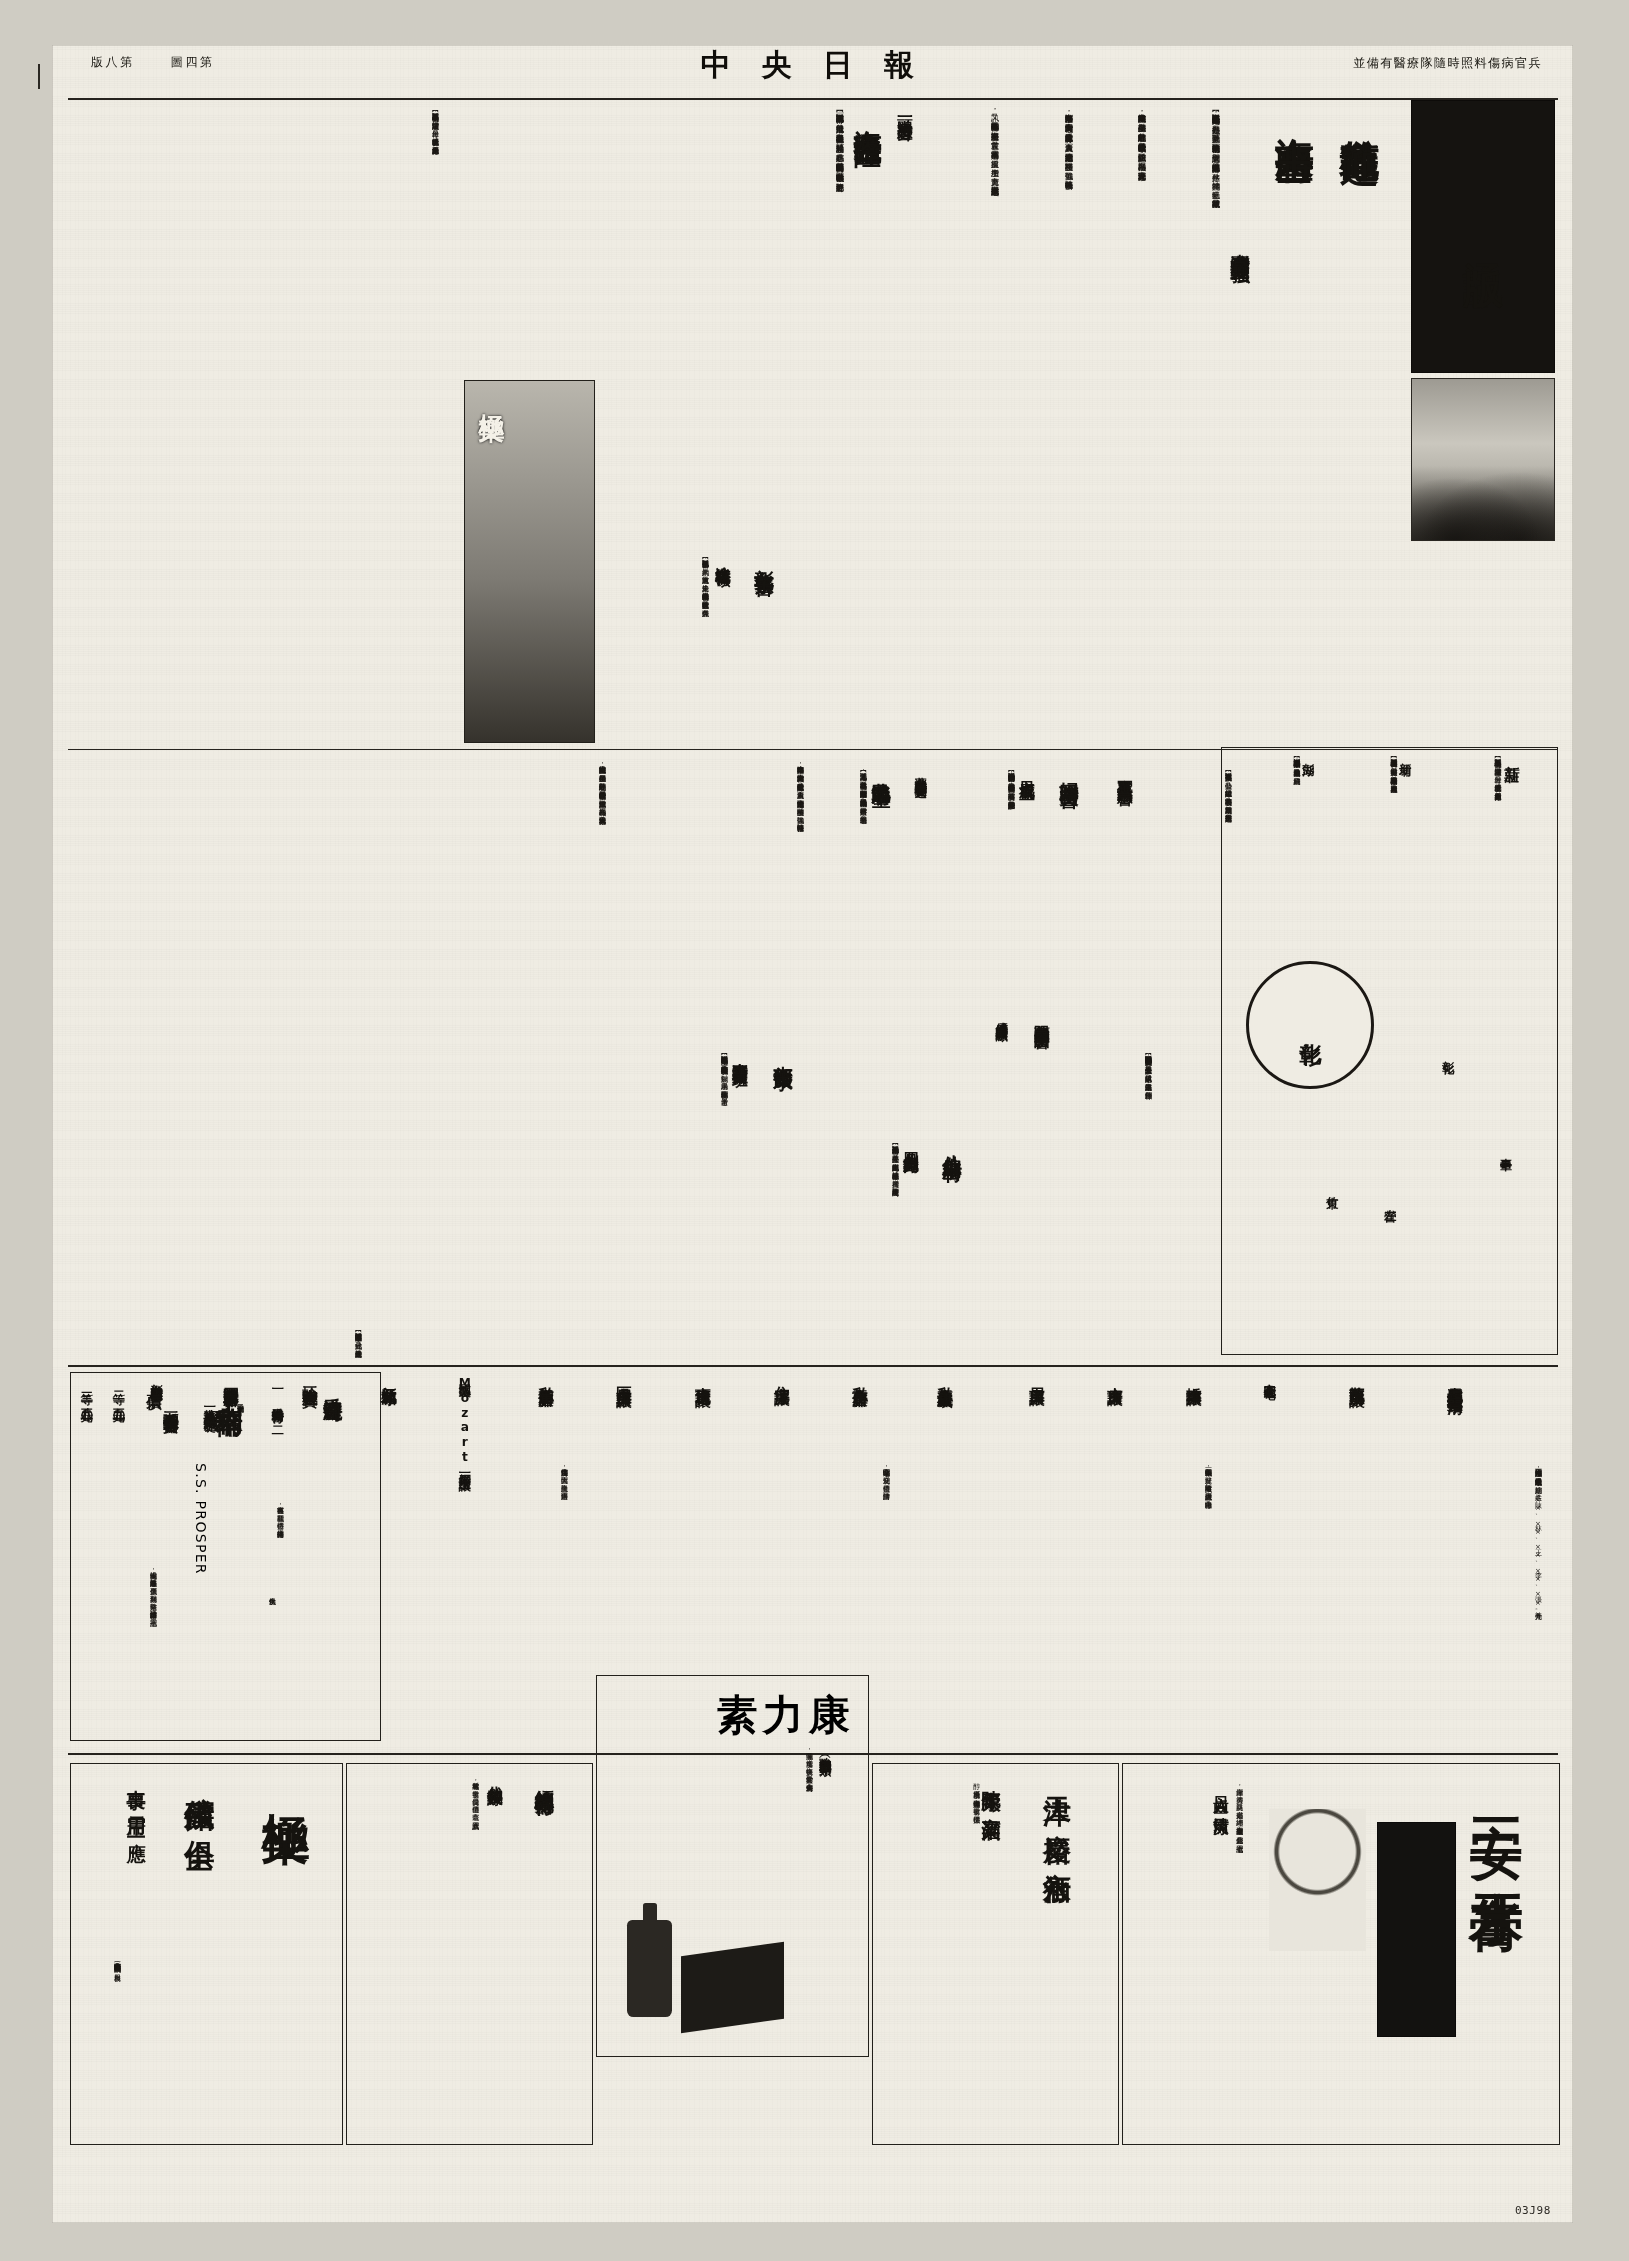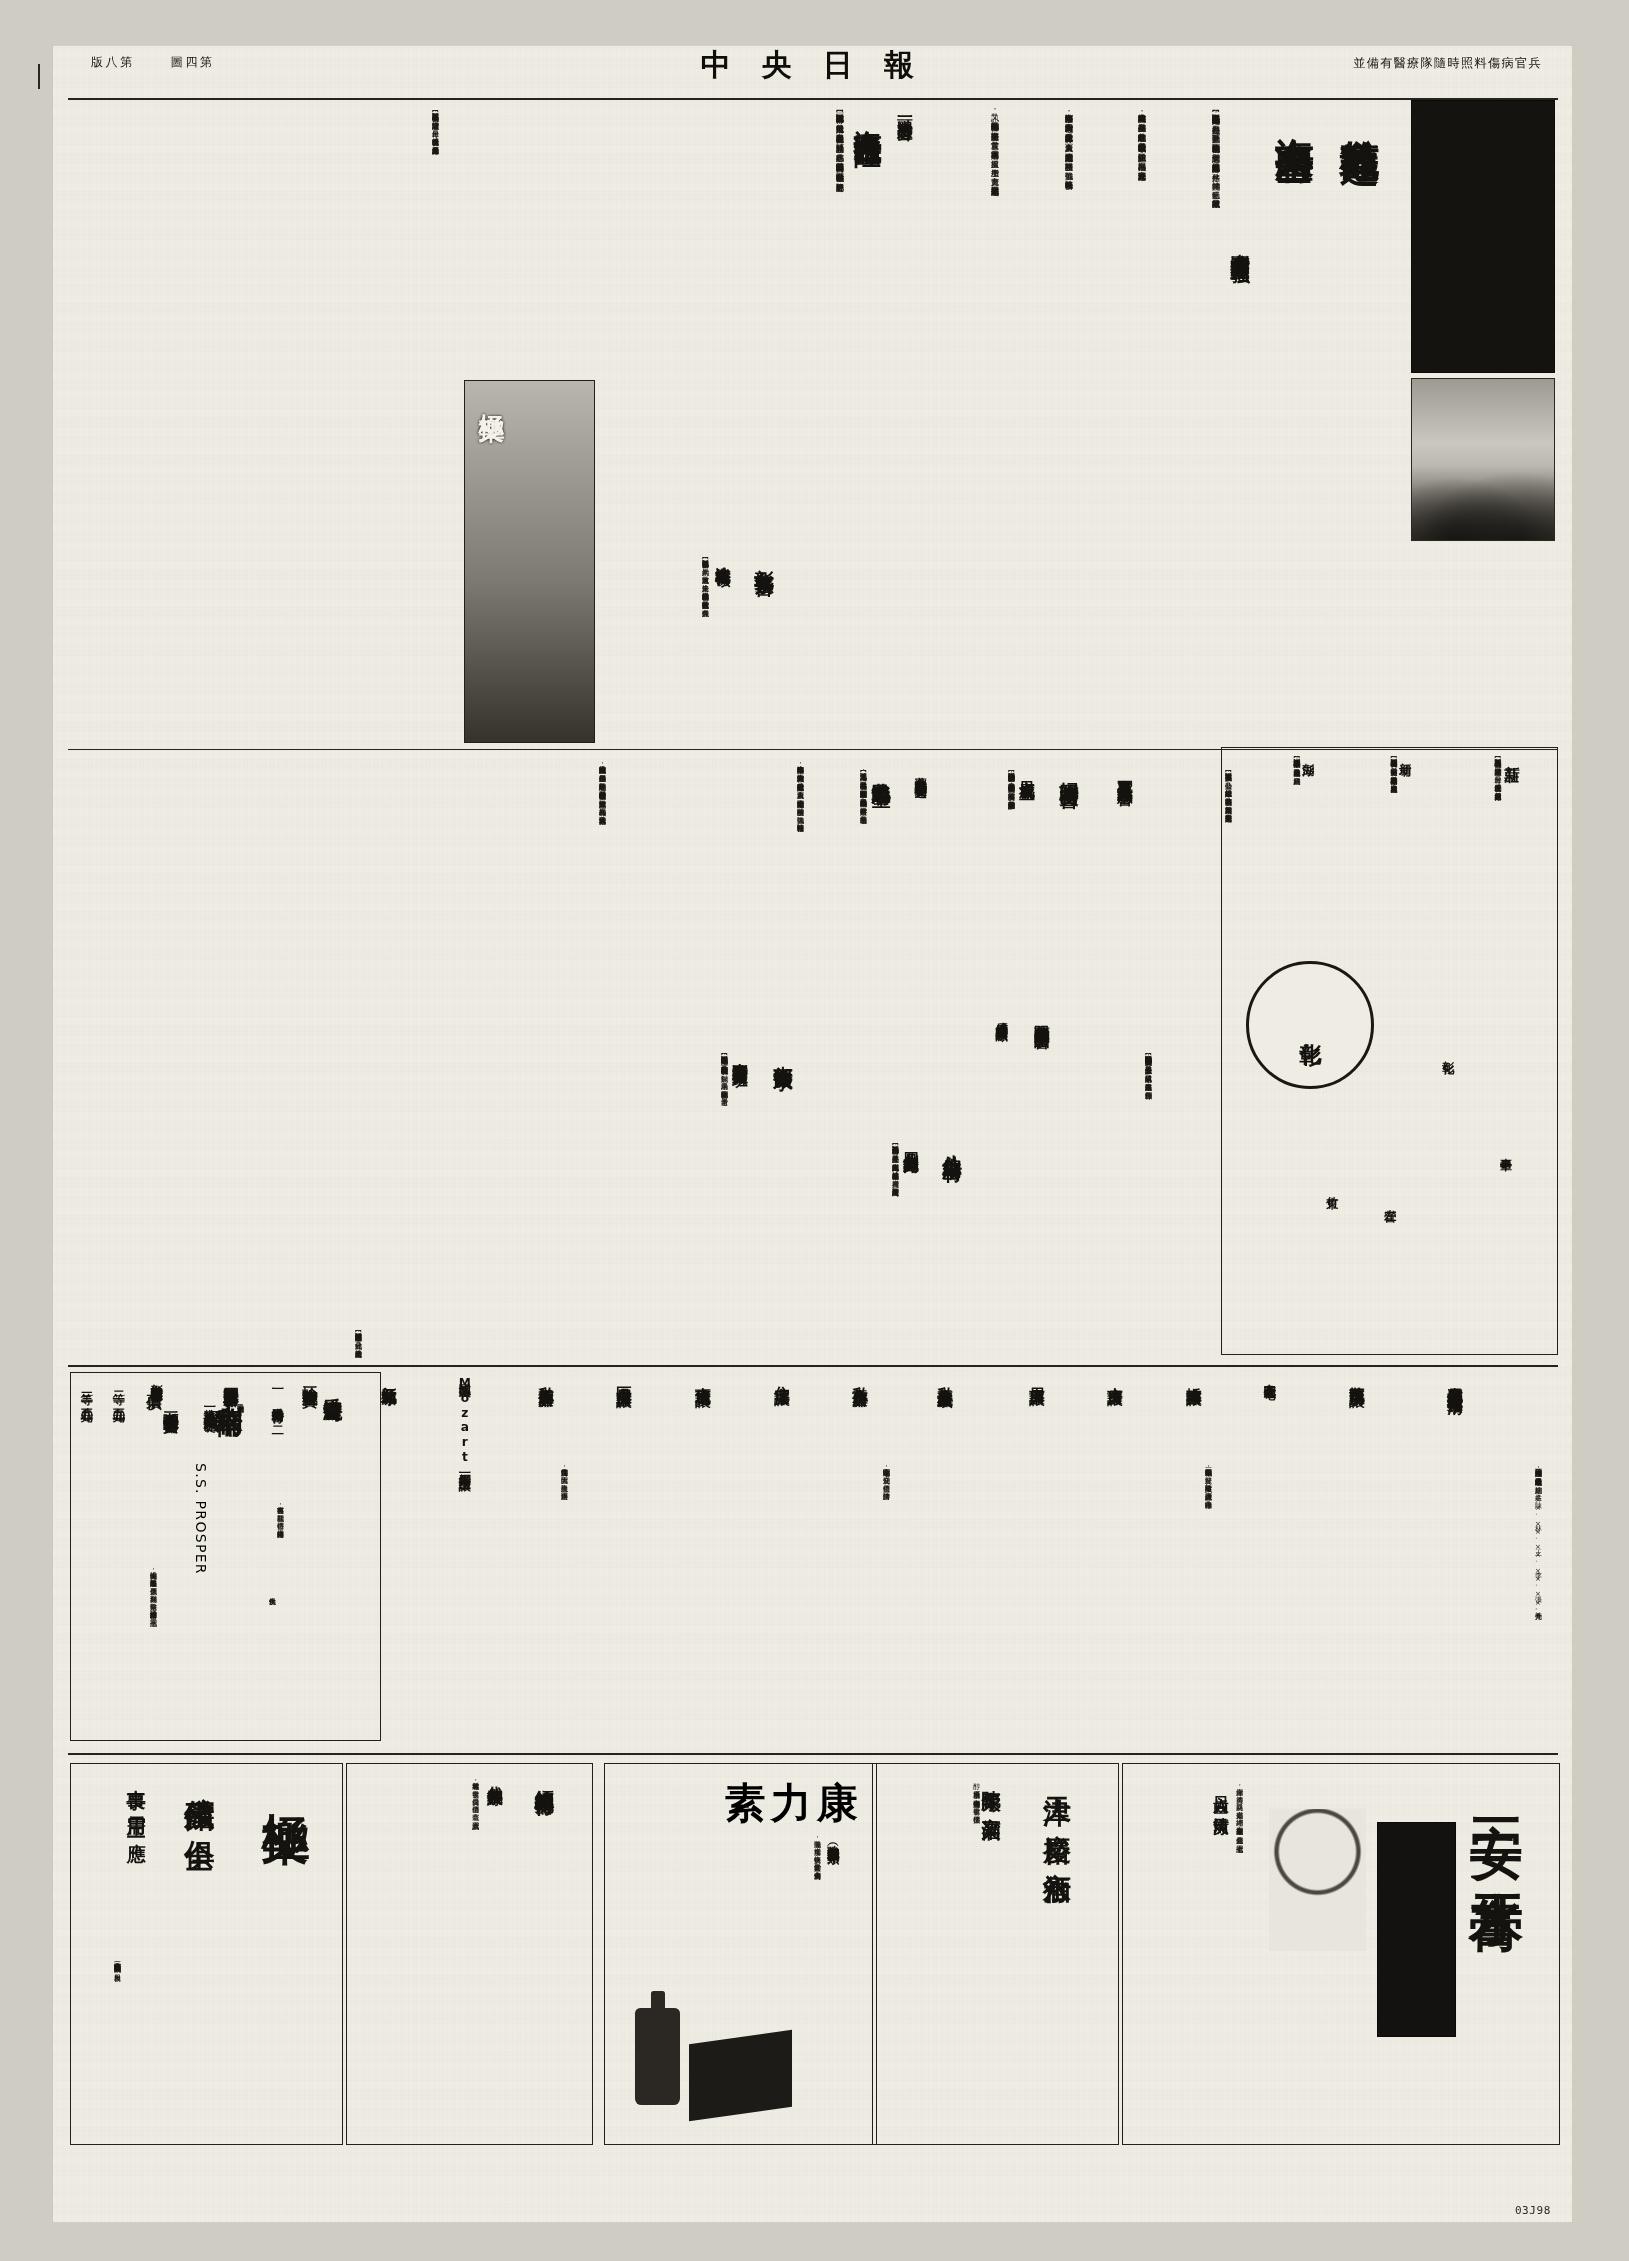--- a/index.html
+++ b/index.html
@@ -431,21 +431,21 @@
         <div class="vtext hl-md">總經銷柳川電器行</div>
       </div>
       <div class="vblock" style="right:62px;top:10.3px;width:45px;height:348px;">
         <div class="vtext hl-sm">代客伸拉銅線</div>
       </div>
       <div class="vblock" style="left:10.3px;top:13px;width:122px;height:348px;">
         <div class="filltext s11">各種電線電料，批發零售，品質優良，價格公道。臺北市 電話三五八六號</div>
       </div>
     </div>
 
-    <div class="adbox" style="left:544px;top:1718px;width:271px;height:380px;margin-left:8px;">
+    <div class="adbox" style="left:544px;top:1630px;width:271px;height:380px;">
       <div style="position:absolute;right:13px;top:11.6px;font-size:41px;font-weight:bold;letter-spacing:5.2px;">素力康</div>
       <div class="vblock" style="right:15.5px;top:71px;width:35px;height:284px;">
         <div class="vtext hl-xs">強力強壯劑（乙種第二類）</div>
       </div>
       <div class="vblock" style="right:55px;top:71px;width:97px;height:284px;">
         <div class="filltext s11">滋養強壯，增進食慾，恢復疲勞，男女老幼皆宜。全省各大藥房均售。</div>
       </div>
       <div class="bottle" style="left:30px;bottom:39px;"></div>
       <div style="position:absolute;left:84px;bottom:30px;width:103px;height:77px;background:#1d1b17;transform:skewY(-8deg);"></div>
     </div>

